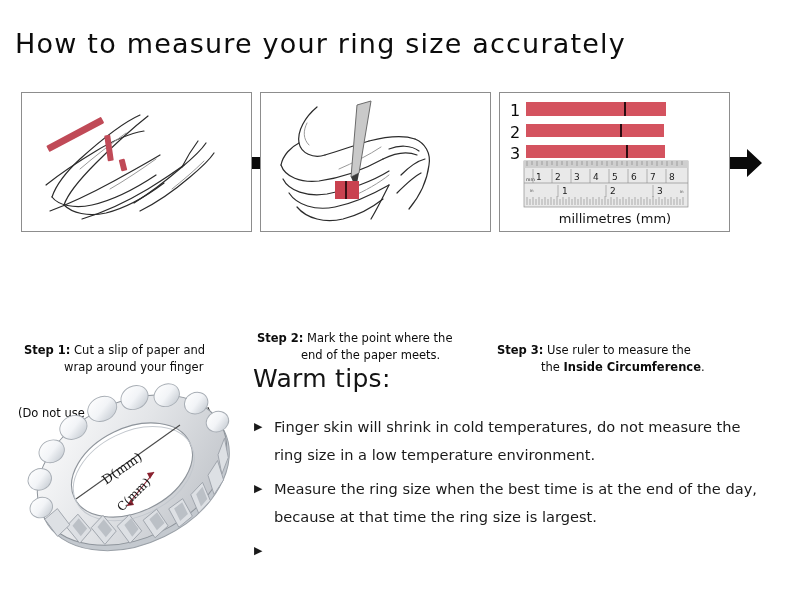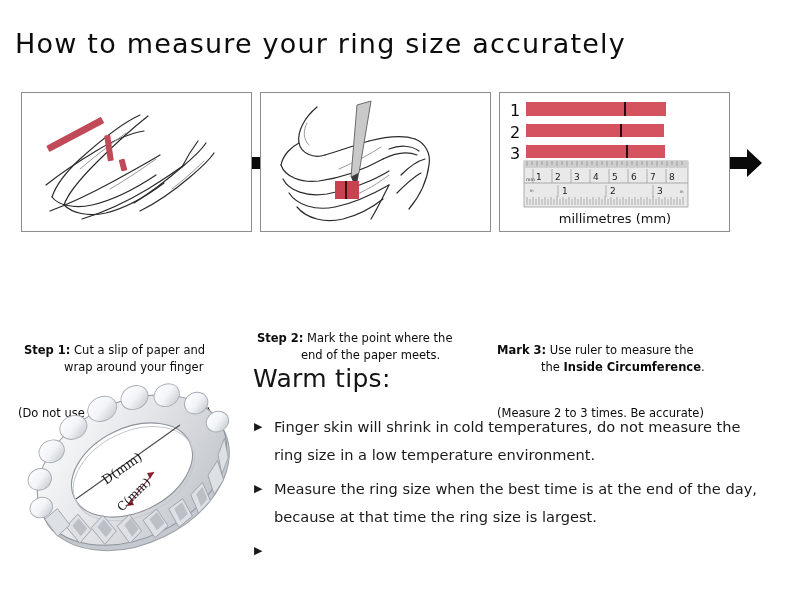--- a/index.html
+++ b/index.html
@@ -358,24 +358,23 @@
         </g>
         <text x="115" y="130" text-anchor="middle" font-family="DejaVu Sans, sans-serif" font-size="13" fill="#121212">millimetres (mm)</text>
       </svg>
     </div>
   </div>
 
   <div class="caption cap1"><span class="lead">Step 1:</span><span> Cut a slip of paper and</span><br><span style="padding-left:40px">wrap around your finger</span></div>
 
   <div class="caption cap2"><span class="lead">Step 2:</span><span> Mark the point where the</span><br><span style="padding-left:44px">end of the paper meets.</span></div>
 
-  <div class="caption cap3"><span class="lead">Mark 3:</span><span> Use ruler to measure the</span><br><span style="padding-left:44px">the </span><span class="strong">Inside Circumference</span><span>.</span><br></div>
+  <div class="caption cap3"><span class="lead">Step 3:</span><span> Use ruler to measure the</span><br><span style="padding-left:44px">the </span><span class="strong">Inside Circumference</span><span>.</span><br></div>
 
   <div class="note note1">(Do not use string as it stretches)</div>
-  <div class="note note3">(Measure 2 to 3 times. Be accurate)</div>
 </div>
 
 <div id="ring-figure">
   <svg width="236" height="232" viewBox="0 0 236 232">
     <defs>
       <linearGradient id="metalG" x1="0" y1="0" x2="1" y2="1">
         <stop offset="0%" stop-color="#ffffff"></stop>
         <stop offset="45%" stop-color="#e3e5e8"></stop>
         <stop offset="100%" stop-color="#b9bdc3"></stop>
       </linearGradient>

